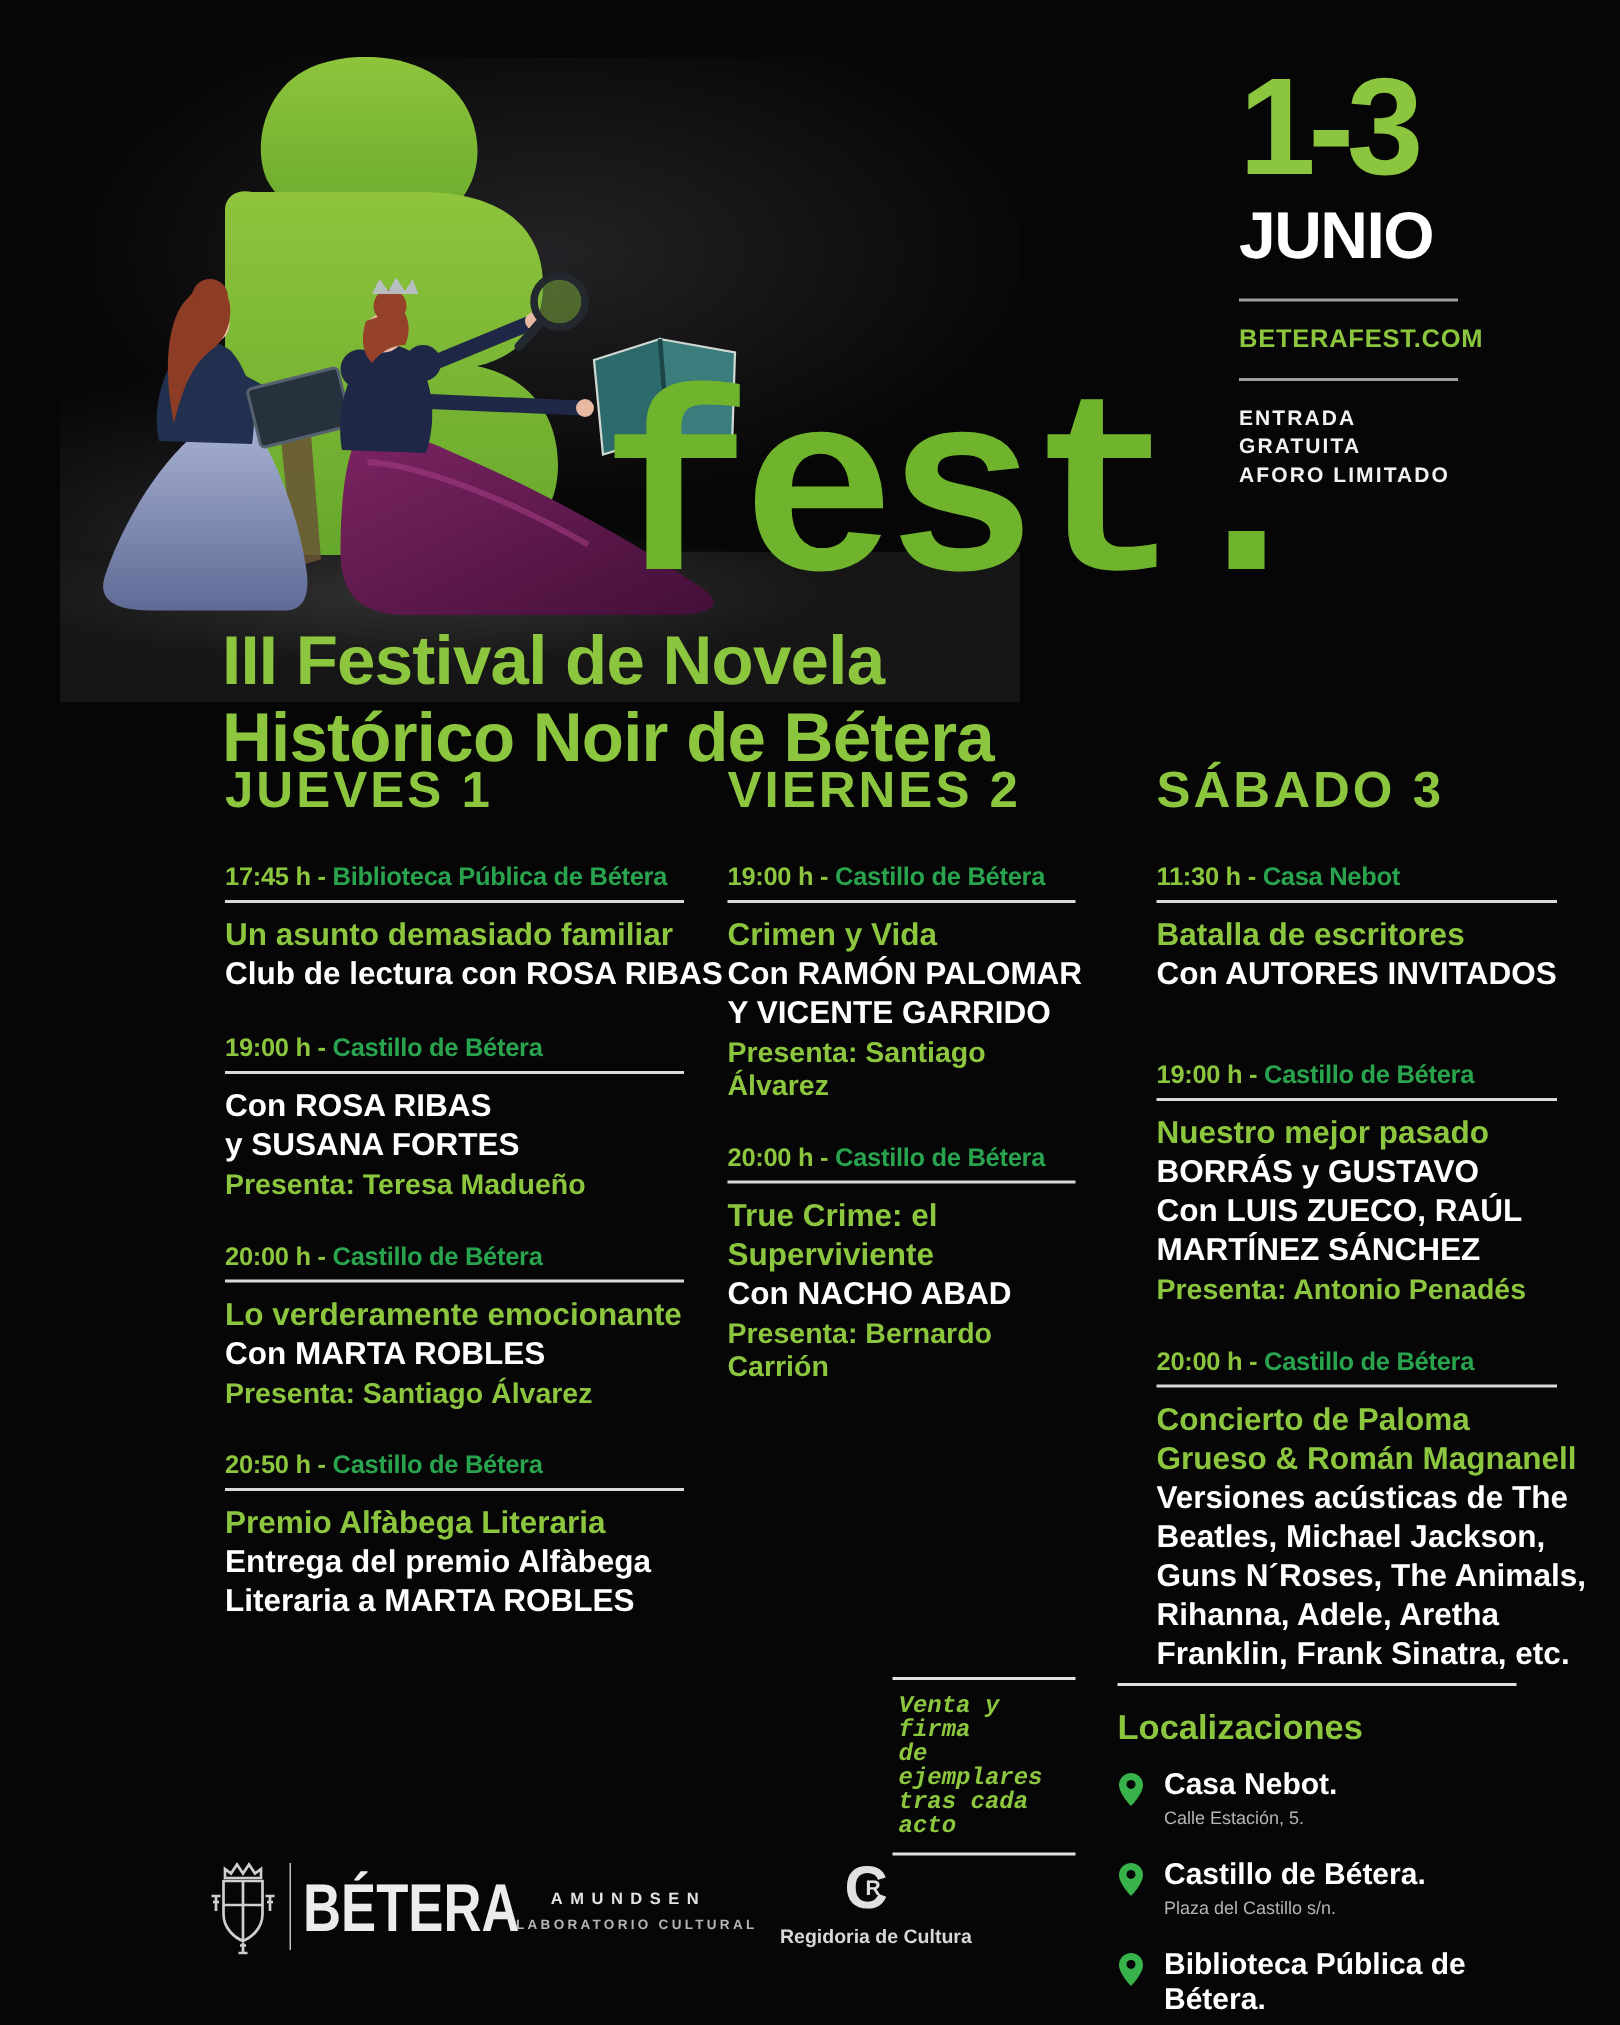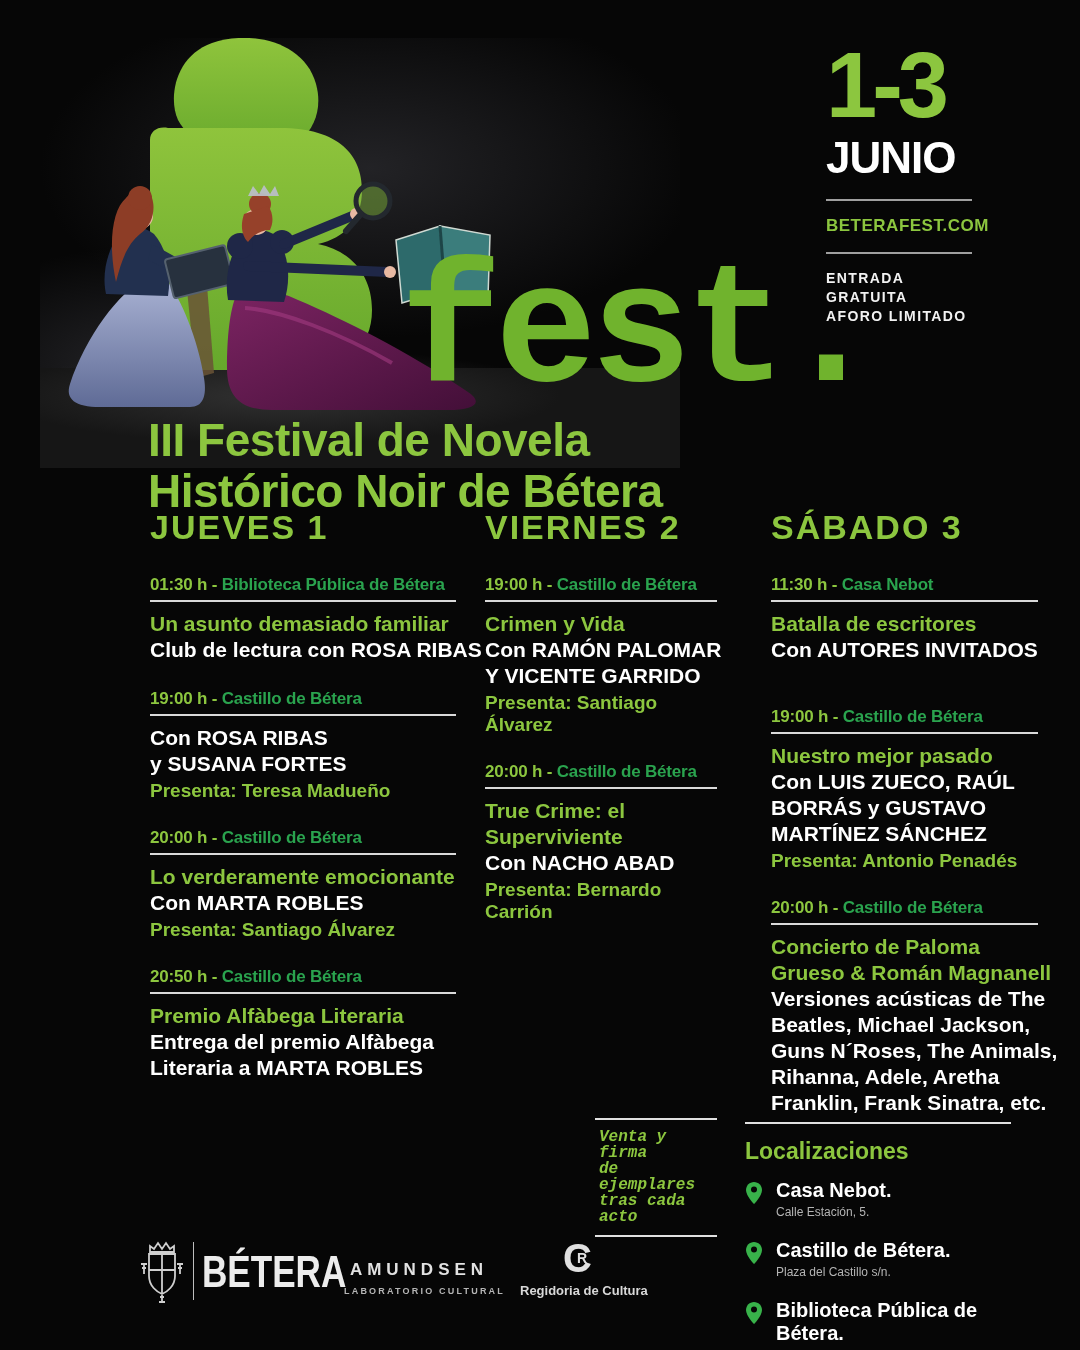--- a/index.html
+++ b/index.html
@@ -60,21 +60,21 @@
   .loc-name{font-size:20px;font-weight:bold;color:#ffffff;line-height:23px;}
   .loc-addr{font-size:12px;color:var(--muted);line-height:20px;}
 
   
   .sponsors{position:absolute;left:0;top:1238px;width:700px;height:80px;}
   .crest{position:absolute;left:137px;top:2px;}
   .sp-divider{position:absolute;left:193px;top:4px;width:1px;height:58px;background:#bdbdbd;}
   .betera-word{position:absolute;left:202px;top:8px;font-size:45px;font-weight:bold;color:#ececec;
     transform:scaleX(0.78);transform-origin:left center;letter-spacing:0px;}
   .amundsen{position:absolute;left:344px;top:22px;width:150px;text-align:center;}
-  .amundsen-name{font-size:17px;font-weight:bold;color:#e2e2e2;letter-spacing:5px;white-space:nowrap;}
+  .amundsen-name{font-size:11px;font-weight:bold;color:#e2e2e2;letter-spacing:5px;white-space:nowrap;}
   .amundsen-sub{font-size:9px;font-weight:bold;color:#b5b5b5;letter-spacing:2.2px;margin-top:6px;white-space:nowrap;}
   .cultura{position:absolute;left:520px;top:0px;width:115px;text-align:center;}
   .cr-logo{display:block;margin:0 auto;}
   .cultura-name{font-size:13px;font-weight:bold;color:#d8d8d8;margin-top:3px;white-space:nowrap;}
 </style>
 </head>
 <body>
 
 <div class="poster">
 
@@ -170,21 +170,21 @@
     <div class="note">
       <div>ENTRADA GRATUITA</div>
       <div>AFORO LIMITADO</div>
     </div>
   </div>
 
   <div class="col col1">
     <div class="day-header">JUEVES 1</div>
 
     <div class="event">
-      <div class="time-row"><span class="time">01:30 h -</span> <span class="venue">Biblioteca Pública de Bétera</span></div>
+      <div class="time-row"><span class="time">17:45 h -</span> <span class="venue">Biblioteca Pública de Bétera</span></div>
       <div class="rule"></div>
       <div class="etitle">
           <div class="line">Un asunto demasiado familiar</div>
         </div>
       <div class="ebody">
           <div class="line">Club de lectura con ROSA RIBAS</div>
         </div>
     </div>
 
     <div class="event">
@@ -266,22 +266,22 @@
         </div>
     </div>
 
     <div class="event">
       <div class="time-row"><span class="time">19:00 h -</span> <span class="venue">Castillo de Bétera</span></div>
       <div class="rule"></div>
       <div class="etitle">
           <div class="line">Nuestro mejor pasado</div>
         </div>
       <div class="ebody">
+        <div class="line">BORRÁS y GUSTAVO</div>
         <div class="line">Con LUIS ZUECO, RAÚL</div>
-        <div class="line">BORRÁS y GUSTAVO</div>
         <div class="line">MARTÍNEZ SÁNCHEZ</div>
       </div>
       <div class="presenter">Presenta: Antonio Penadés</div>
     </div>
 
     <div class="event">
       <div class="time-row"><span class="time">20:00 h -</span> <span class="venue">Castillo de Bétera</span></div>
       <div class="rule"></div>
       <div class="etitle">
         <div class="line">Concierto de Paloma</div>

